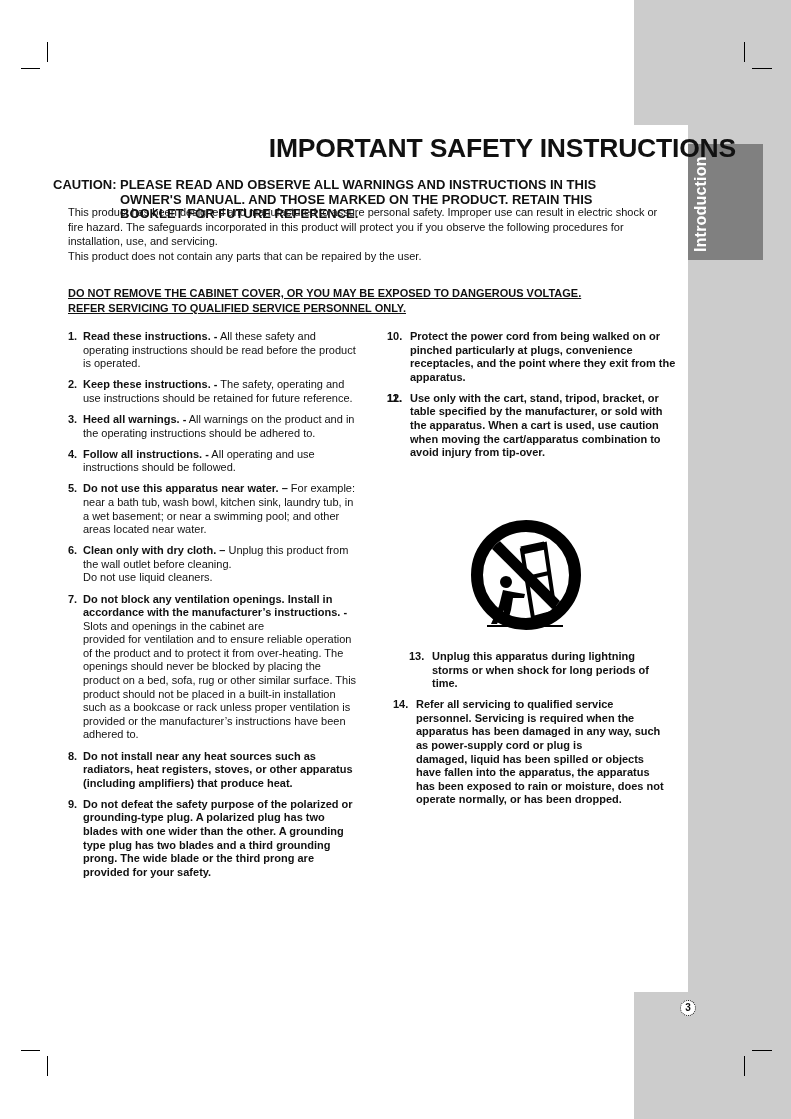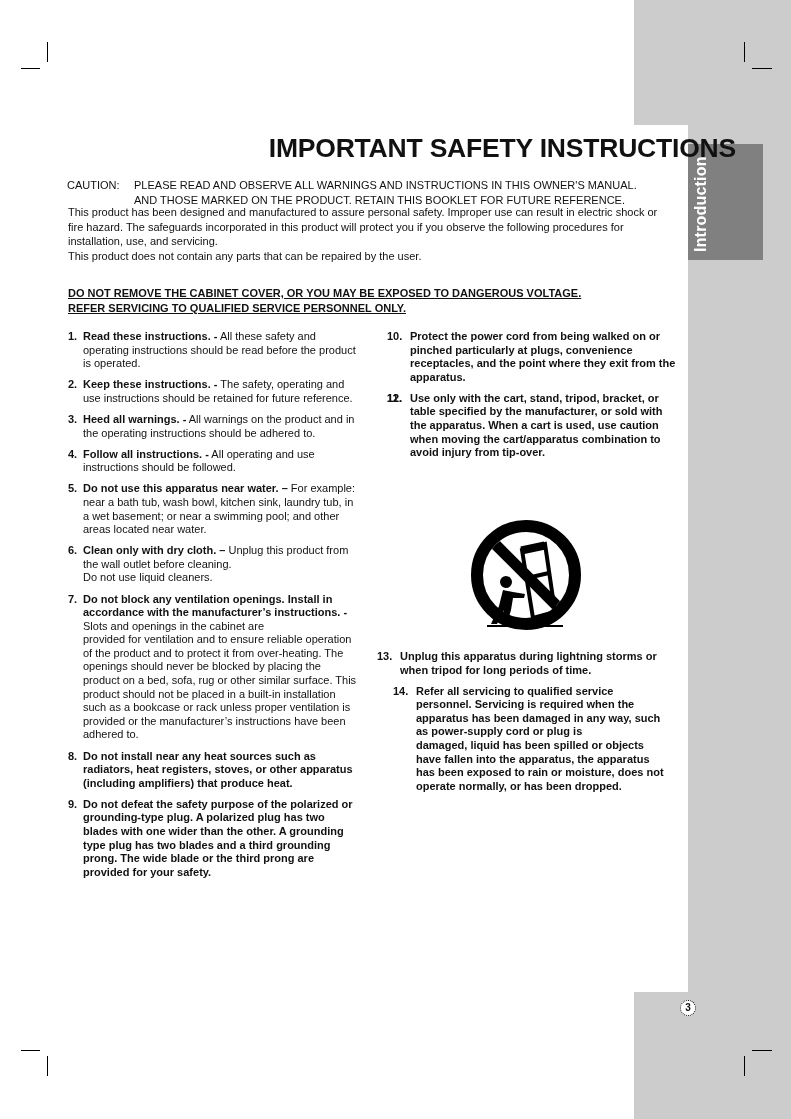--- a/index.html
+++ b/index.html
@@ -28,22 +28,22 @@
     position: absolute; left: 680px; top: 1000px; width: 14px; height: 14px;
     border: 1.5px dotted #000; border-radius: 50%;
     font-size: 10px; font-weight: bold; text-align: center; line-height: 14px;
     background: #fff;
   }
   .title {
     position: absolute; left: 0; width: 736px; top: 132px; text-align: right;
     font-size: 26.5px; font-weight: bold; letter-spacing: -0.2px; line-height: 32px;
   }
   .caution {
-    position: absolute; left: 67px; top: 178px; width: 580px;
-    font-size: 11px; font-weight: normal; line-height: 14.5px;
+    position: absolute; left: 53px; top: 178px; width: 580px;
+    font-size: 13px; font-weight: bold; line-height: 14.5px;
   }
   .caution .lab { position: absolute; left: 0; top: 0; }
   .caution .txt { margin-left: 67px; }
   .intro {
     position: absolute; left: 68px; top: 205px; width: 600px;
     font-size: 11px; line-height: 14.5px;
   }
   .intro p { margin: 0; }
   .warning {
     position: absolute; left: 68px; top: 286px; width: 600px;
@@ -177,22 +177,22 @@
     <circle cx="39" cy="62" r="6" fill="#000"></circle>
     <path d="M36 70 L46 72 L58 74 L57 78 L46 78 L44 90 L40 104 L34 104 L37 90 L30 104 L24 104 L32 86 Z" fill="#000"></path>
 
     <circle cx="66" cy="102" r="3" fill="#000"></circle>
     <circle cx="86" cy="98" r="3" fill="#000"></circle>
     <line x1="20" y1="106" x2="96" y2="106" stroke="#000" stroke-width="2"></line>
   </svg>
 </div>
 
 <div class="col-right2">
-  <div class="item allbold" style="padding-left:23px;">
+  <div class="item allbold" style="padding-left:23px;margin-left:32px;">
     <span class="num">13.</span>
-    <span>Unplug this apparatus during lightning storms or when tripod for long periods of time.</span>
+    <span>Unplug this apparatus during lightning storms or when shock for long periods of time.</span>
   </div>
   <div class="item allbold" style="padding-left:23px;margin-left:16px;">
     <span class="num">14.</span>
     <span>Refer all servicing to qualified service personnel. Servicing is required when the apparatus has been damaged in any way, such as power-supply cord or plug is</span><br>
     <span>damaged, liquid has been spilled or objects have fallen into the apparatus, the apparatus has been exposed to rain or moisture, does not operate normally, or has been dropped.</span>
   </div>
 </div>
 
 </body></html>

